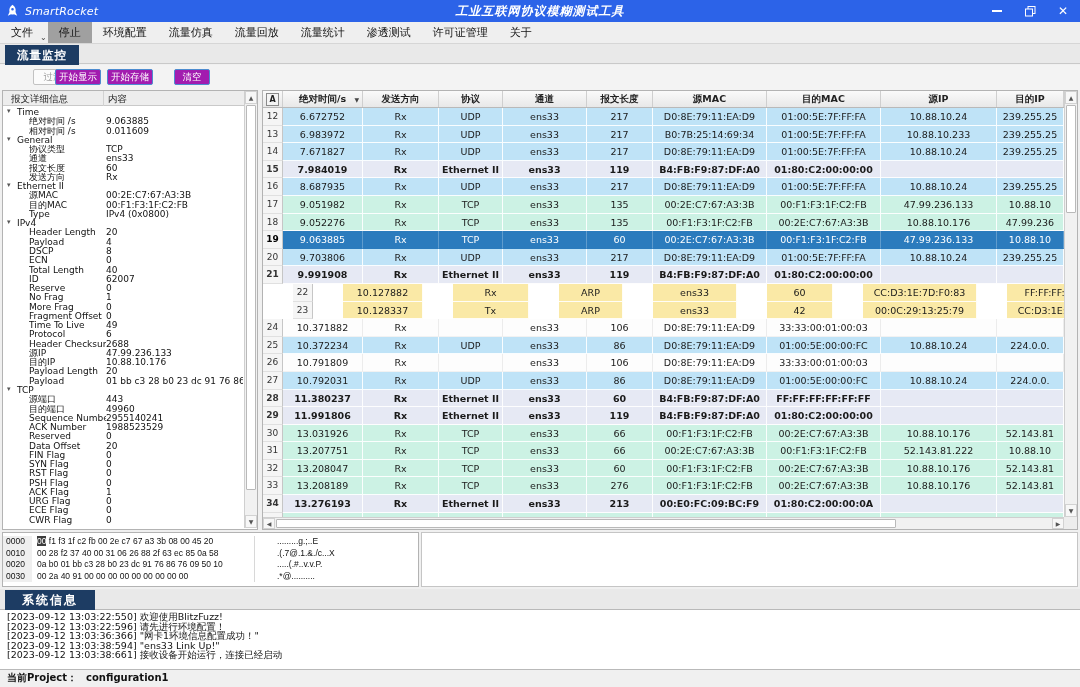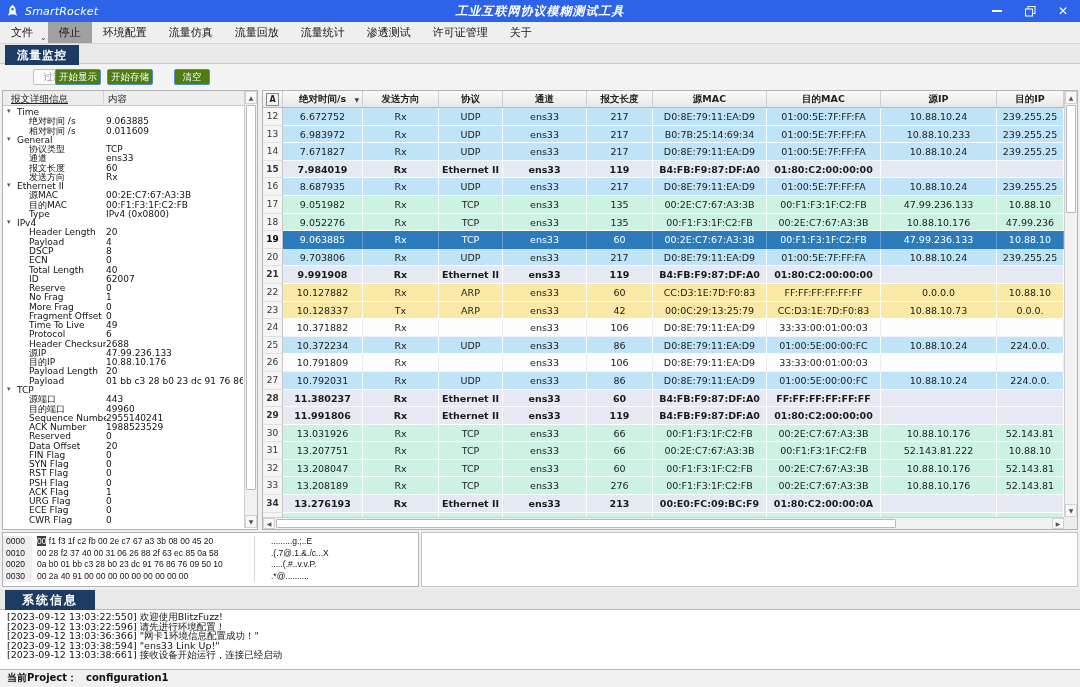--- a/index.html
+++ b/index.html
@@ -22,29 +22,29 @@
   .menu-chevron{align-self:flex-end;font-size:8px;color:#444;line-height:9px;margin:0 1px 1px -4px;}
 
   
   .tabbar{position:absolute;left:0;top:44px;width:1080px;height:20px;background:#e9e9e9;border-bottom:1px solid #c9c9c9;}
   .tab-main{display:inline-block;margin-left:5px;height:20px;line-height:20px;padding:0 12px;background:#1d3c63;color:#fff;font-size:11.5px;font-weight:bold;letter-spacing:1px;}
 
   
   .toolbar{position:absolute;left:0;top:65px;width:1080px;height:25px;background:#f3f3f3;}
   .btn{position:absolute;top:4px;height:16px;font-size:9.5px;line-height:14px;text-align:center;border-radius:2px;white-space:nowrap;}
   .btn-filter{left:9px;width:40px;background:#fbfbfb;border:1px solid #c2c2c2;color:#9d9d9d;margin-left:24px;}
-  .btn-blue{background:#4d7c0f;border:1px solid #4d8cd0;color:#fff;}
+  .btn-blue{background:#a21caf;border:1px solid #4d8cd0;color:#fff;}
   #btn-display{left:55px;width:46px;}
   #btn-store{left:107px;width:46px;}
   #btn-clear{left:158px;width:36px;margin-left:16px;}
 
   
   .left-panel{position:absolute;left:2px;top:90px;width:256px;height:440px;background:#fff;border:1px solid #b3b3b3;}
   .lp-header{position:absolute;left:0;top:0;right:13px;height:15px;background:#ededed;border-bottom:1px solid #c9c9c9;font-size:9.5px;color:#222;}
-  .lp-h1{position:absolute;left:8px;top:0;line-height:15px;text-decoration:underline;}
+  .lp-h1{position:absolute;left:8px;top:0;line-height:15px;}
   .lp-h2{position:absolute;left:100px;top:0;line-height:15px;border-left:1px solid #d2d2d2;padding-left:4px;}
   .detail-tree{position:absolute;left:0;top:15px;right:13px;bottom:1px;overflow:hidden;font-size:9px;padding-top:2px;}
   .t-row{position:relative;height:9.27px;line-height:9.5px;white-space:nowrap;}
   .tw{position:absolute;left:4px;top:-1px;font-size:7px;color:#555;}
   .glabel{position:absolute;left:14px;}
   .ilabel{position:absolute;left:26px;width:77px;overflow:hidden;}
   .ival{position:absolute;left:103px;right:1px;overflow:hidden;}
 
   
   .vscroll{position:absolute;right:0;top:0;width:13px;background:#f1f1f1;border-left:1px solid #cfcfcf;}
@@ -70,33 +70,33 @@
   .col-proto{width:64px;flex:none;}
   .col-chan{width:84px;flex:none;}
   .col-len{width:66px;flex:none;}
   .col-smac{width:114px;flex:none;}
   .col-dmac{width:114px;flex:none;}
   .col-sip{width:116px;flex:none;}
   .col-dip{flex:1;}
   .k-udp .cell{background:#bfe3f7;}
   .k-eth .cell{background:#e6e9f4;font-weight:bold;}
   .k-tcp .cell{background:#ccf2e4;}
-  .k-arp .cell{background:#fae9a6;}
+  .k-arp .cell{background:#fae9a6;margin-left:30px;}
   .k-plain .cell{background:#fdfdfd;border-right-color:#ececec;border-bottom-color:#f2f2f2;}
   .p-row.sel .cell{background:#2b7bbd;color:#fff;border-right-color:rgba(255,255,255,.25);border-bottom-color:#2b7bbd;}
   .p-row .cell.col-n{background:#f5f5f5;color:#333;font-size:9px;border-right:1px solid #c6c6c6;border-bottom:1px solid #e0e0e0;}
   .p-row.sel .cell.col-n{font-weight:bold;color:#000;}
 
   
   .hex-panel{position:absolute;left:2px;top:532px;width:417px;height:55px;background:#fff;border:1px solid #b3b3b3;font-family:Liberation Sans, sans-serif;font-size:8.5px;color:#111;padding-top:3px;}
   .hx-line{position:relative;height:11.5px;line-height:11.5px;white-space:pre;}
   .hx-off{position:absolute;left:0;top:0;width:29px;height:100%;background:#efefef;padding-left:3px;}
   .hx-bytes{position:absolute;left:34px;top:0;}
   .hx-sel{background:#3d3d3d;color:#fff;}
-  .hx-ascii{position:absolute;left:251px;top:0;height:100%;border-left:1px solid #d8d8d8;padding-left:16px;}
+  .hx-ascii{position:absolute;left:251px;top:0;height:100%;border-left:1px solid #d8d8d8;padding-left:22px;}
   .bottom-empty{position:absolute;left:421px;top:532px;width:657px;height:55px;background:#fff;border:1px solid #c5c5c5;}
 
   
   .sys-tabbar{position:absolute;left:0;top:589px;width:1080px;height:21px;background:#e9e9e9;border-bottom:1px solid #b9b9b9;}
   .tab-sys{display:inline-block;margin-left:5px;height:21px;line-height:21px;padding:0 17px;background:#1d3c63;color:#fff;font-size:12px;font-weight:bold;letter-spacing:2px;}
   .log-panel{position:absolute;left:0;top:610px;width:1080px;height:60px;background:#fff;border-bottom:1px solid #b9b9b9;padding:2px 0 0 7px;font-size:9.5px;}
   .log-line{height:9.6px;line-height:9.7px;white-space:nowrap;}
   .statusbar{position:absolute;left:0;top:670px;width:1080px;height:17px;background:#f0f0f0;font-size:10px;line-height:16px;padding-left:7px;font-weight:bold;}
   .statusbar .val{margin-left:9px;}
 </style>

